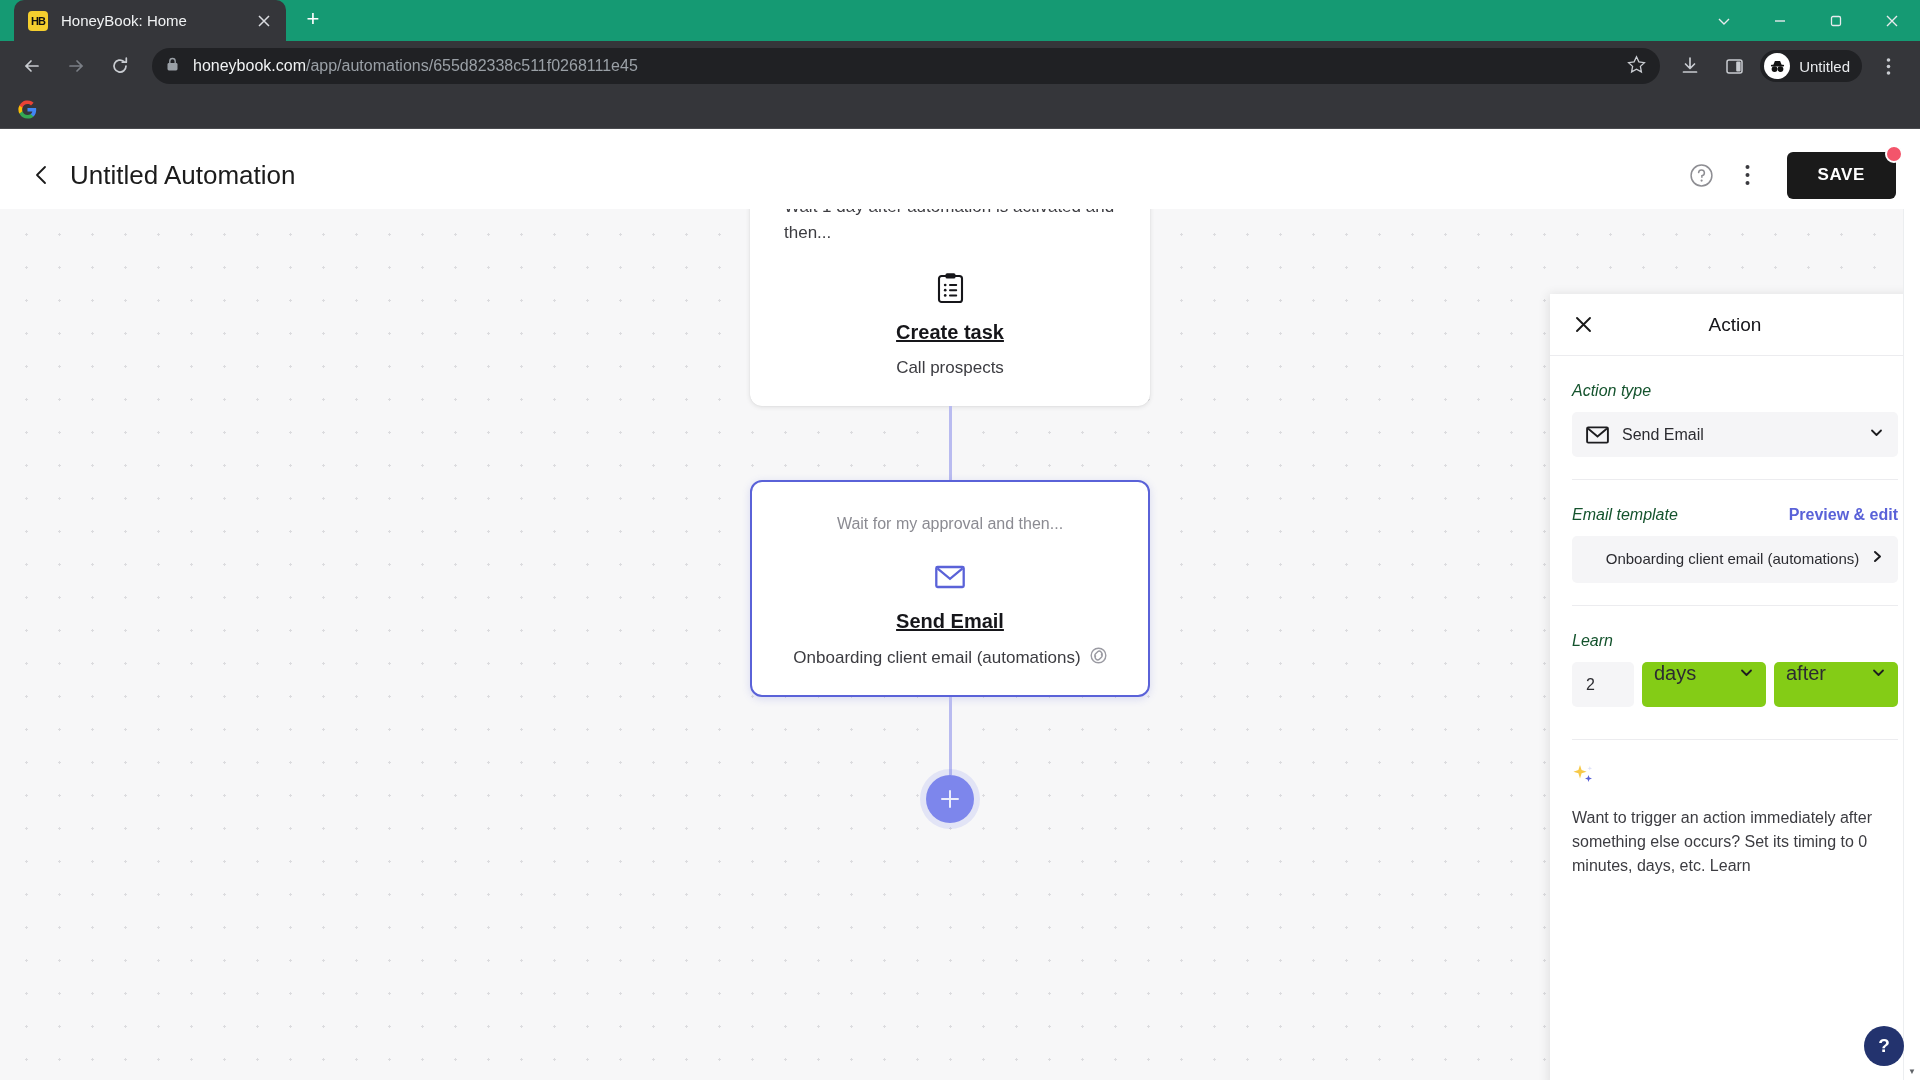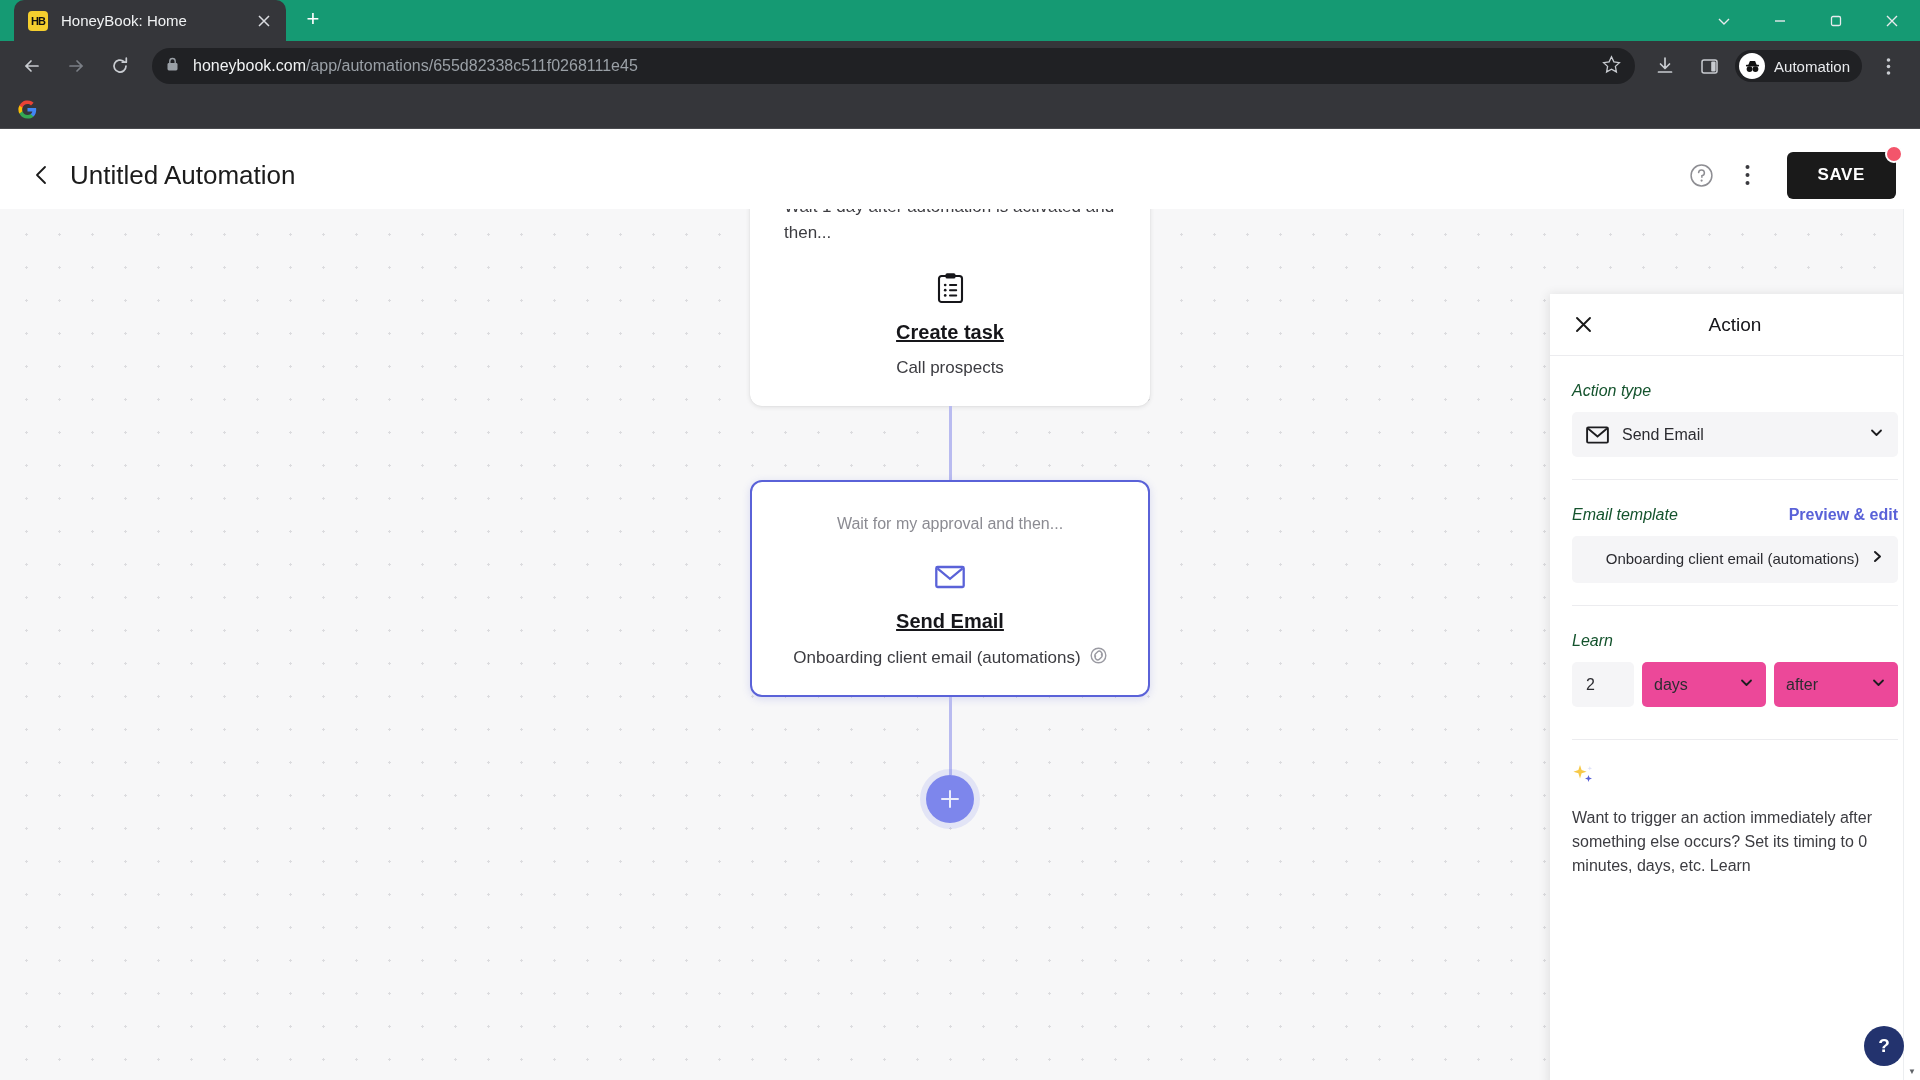--- a/index.html
+++ b/index.html
@@ -228,23 +228,23 @@
     font-size: 15px; color: #2c2c31; text-align: center; line-height: 1.35;
   }
   .tmpl-name { flex: 1 1 auto; }
   .when-row { display: flex; gap: 8px; margin-bottom: 10px; }
   .w-num {
     background: #f5f5f7; border-radius: 5px; height: 45px; width: 62px;
     display: flex; align-items: center; padding: 0 14px;
     font-size: 16px; color: #2c2c31;
   }
   .w-sel {
-    background: #ec4899; border-radius: 5px; height: 45px; flex: 1 1 0;
-    display: flex; align-items: center; padding: 0 12px;
-    font-size: 16px; color: #2c2c31;
+    background: #84cc16; border-radius: 5px; height: 45px; flex: 1 1 0;
+    display: flex; align-items: flex-start; padding: 0 12px;
+    font-size: 20px; color: #2c2c31;
   }
   .toggle-row {
     display: flex; align-items: center; justify-content: space-between;
     gap: 10px;
   }
   .toggle-lbl { font-size: 16px; color: #2c2c31; }
   .toggle {
     width: 44px; height: 25px; border-radius: 13px; background: #111114;
     position: relative; flex: 0 0 auto;
   }
@@ -373,21 +373,21 @@
     </div>
     <div class="incognito-pill">
       <span class="incognito-av">
         <svg width="19" height="19" viewBox="0 0 22 22">
           <path d="M6 9.5 L8 4.5 H14 L16 9.5 Z" fill="#111"></path>
           <circle cx="7.6" cy="14" r="3.4" fill="#111"></circle>
           <circle cx="14.4" cy="14" r="3.4" fill="#111"></circle>
           <rect x="3.4" y="9" width="15.2" height="1.9" rx="0.9" fill="#111"></rect>
         </svg>
       </span>
-      <span>Automation</span>
+      <span>Untitled</span>
     </div>
     <div class="tbicon">
       <svg width="5" height="19" viewBox="0 0 5 19">
         <circle cx="2.5" cy="3" r="1.8" fill="currentColor"></circle>
         <circle cx="2.5" cy="9.5" r="1.8" fill="currentColor"></circle>
         <circle cx="2.5" cy="16" r="1.8" fill="currentColor"></circle>
       </svg>
     </div>
   </div>
 

